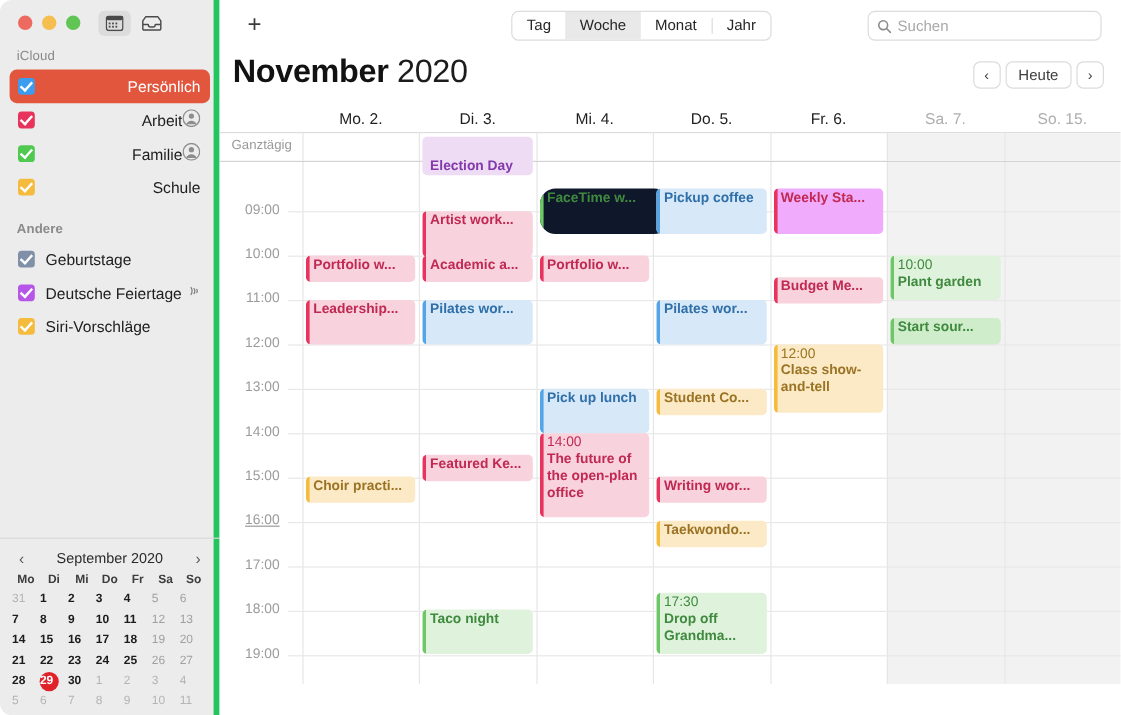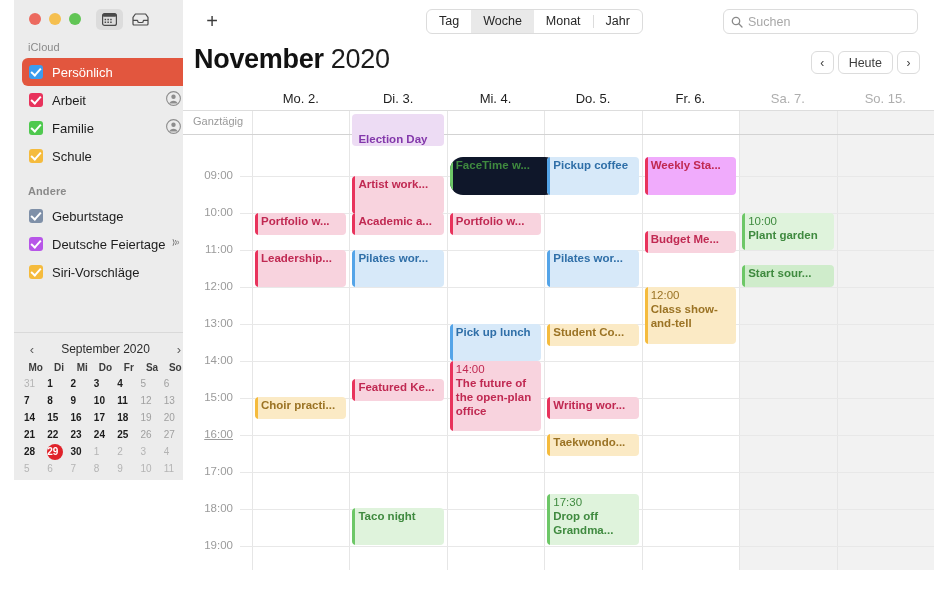--- a/index.html
+++ b/index.html
@@ -12,24 +12,24 @@
   .window {
     position: relative;
     width: 934px; height: 596px;
     background: #ffffff;
     border-radius: 10px;
     overflow: hidden;
   }
 
   
   .sidebar {
-    position: absolute; left: 14px; top: 0;
-    width: 183px; height: 480px;
+    position: absolute; left: 0; top: 0;
+    width: 183px; height: 596px;
     background: #ececec;
-    border-right: 1px solid #22c55e;
+    border-right: 5px solid #22c55e;
   }
   .traffic {
     position: absolute; left: 15px; top: 13px;
     display: flex; gap: 8px; align-items: center;
   }
   .tl { width: 12px; height: 12px; border-radius: 50%; }
   .tl.red { background: #ec6a5f; }
   .tl.yellow { background: #f5bf4f; }
   .tl.green { background: #61c555; }
 
@@ -46,21 +46,21 @@
 
   .sb-section {
     font-size: 11px; color: #8a8a8a;
     padding: 0 0 0 14px;
     letter-spacing: 0.1px;
   }
   #sb-icloud-label { position: absolute; top: 41px; left: 0; }
   #sb-andere-label { position: absolute; top: 185px; left: 0; font-weight: bold; }
 
   .cal-list { position: absolute; left: 0; width: 183px; }
-  #cal-list-icloud { top: 58px; }
+  #cal-list-icloud { top: 58px; text-align: right; }
   #cal-list-andere { top: 202px; }
 
   .cal-item {
     display: flex; align-items: center;
     height: 28px;
     margin: 0 8px;
     padding: 0 8px 0 7px;
     border-radius: 6px;
     font-size: 13px;
     color: #1d1d1d;

